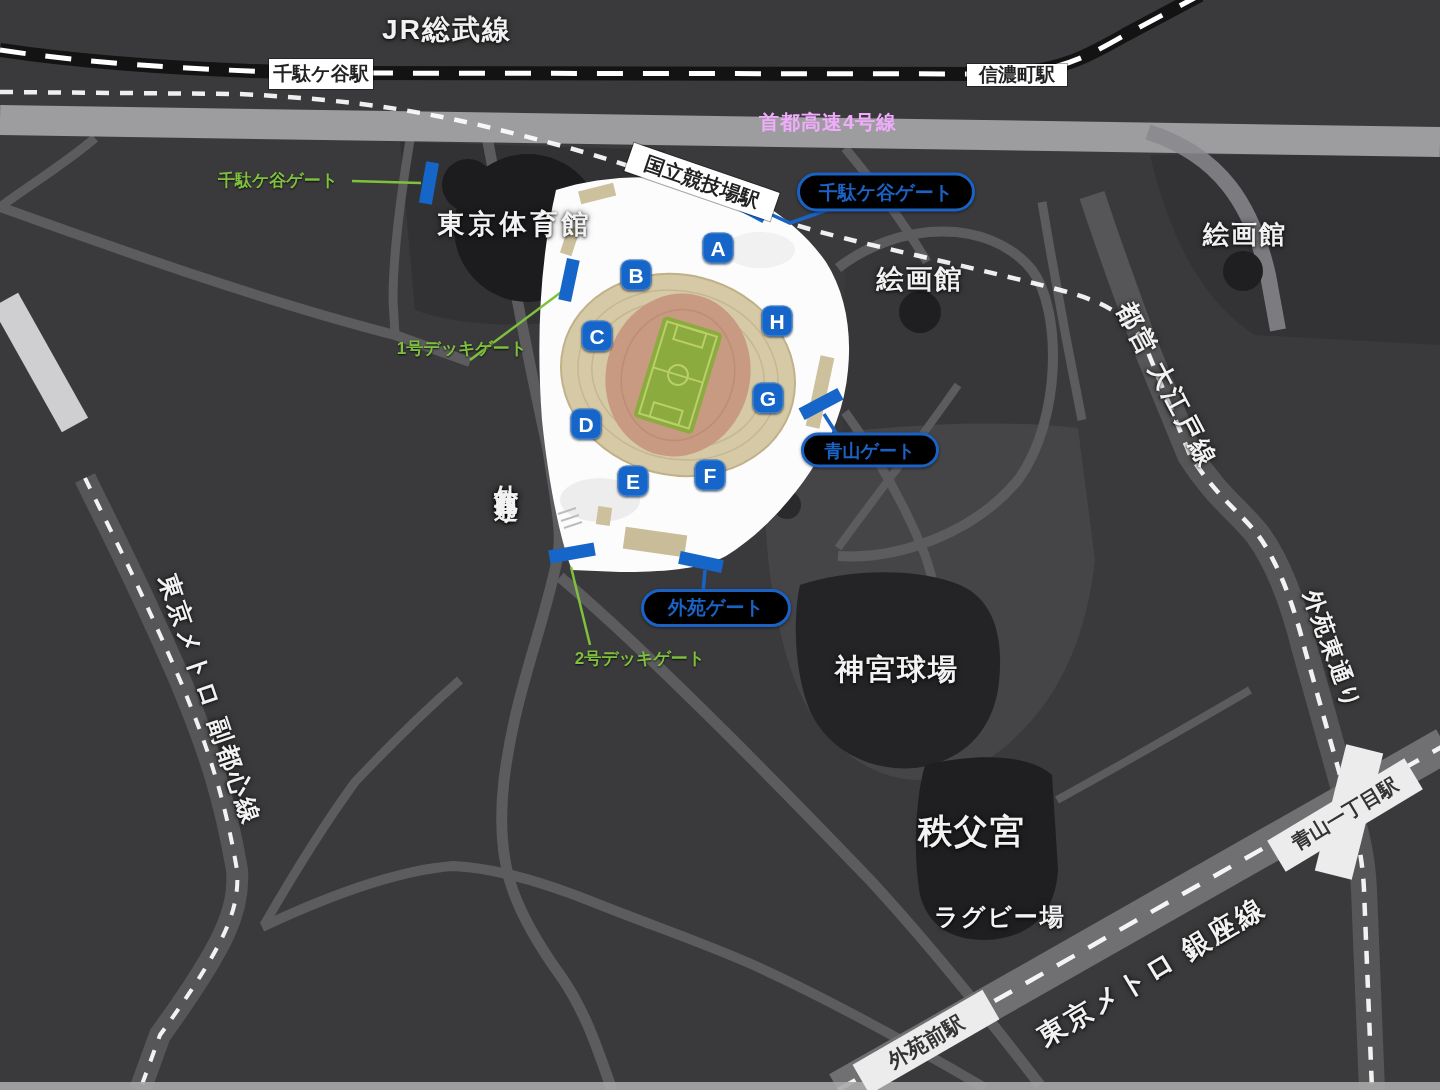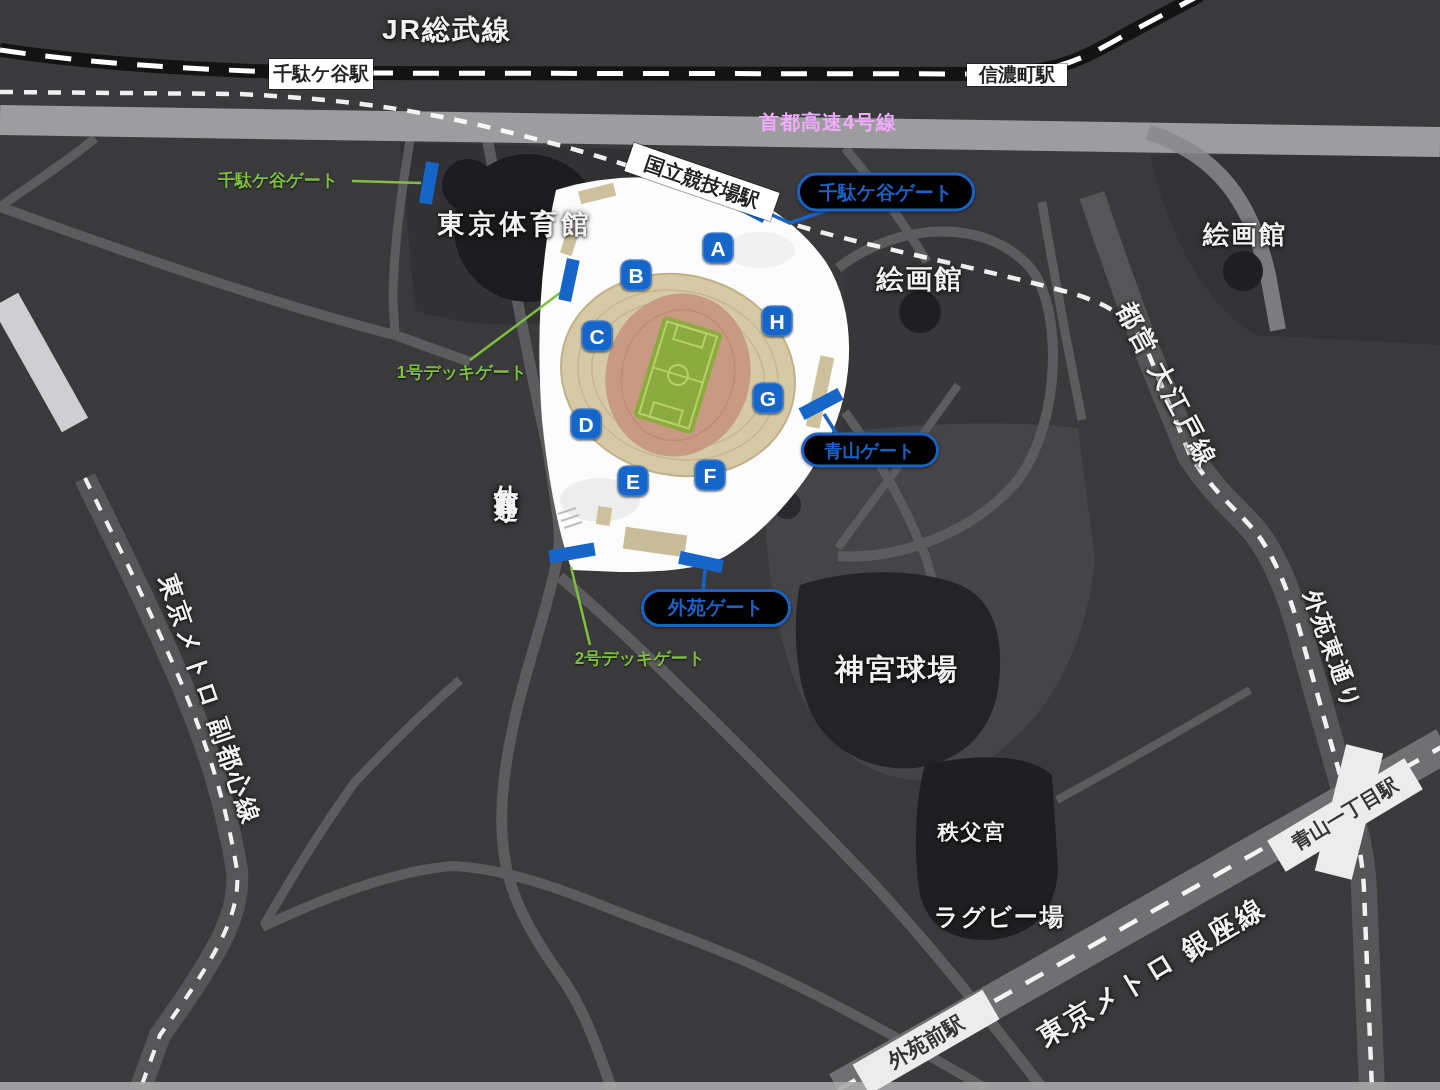--- a/index.html
+++ b/index.html
@@ -146,28 +146,28 @@
 
   <div class="lbl" style="left:828px;top:122px;font-size:20px;color:#f0abfc;text-shadow:none;letter-spacing:1px;">首都高速4号線</div>
 
   <div class="station-box" style="left:702px;top:182px;width:154px;height:30px;font-size:20px;transform:translate(-50%,-50%) rotate(19deg);">国立競技場駅</div>
 
   <div class="pill" style="left:886px;top:192px;width:172px;height:33px;font-size:19px;">千駄ケ谷ゲート</div>
   <div class="pill" style="left:870px;top:450px;width:132px;height:29px;font-size:18px;">青山ゲート</div>
   <div class="pill" style="left:716px;top:608px;width:144px;height:32px;font-size:19px;">外苑ゲート</div>
 
   <div class="green-lbl" style="left:278px;top:180px;">千駄ケ谷ゲート</div>
-  <div class="green-lbl" style="left:462px;top:372px;">1号デッキゲート</div>
+  <div class="green-lbl" style="left:462px;top:348px;">1号デッキゲート</div>
   <div class="green-lbl" style="left:640px;top:658px;">2号デッキゲート</div>
 
   <div class="lbl" style="left:515px;top:224px;font-size:27px;letter-spacing:4px;text-align:center;">東京体育館</div>
   <div class="lbl" style="left:920px;top:279px;font-size:27px;letter-spacing:2px;">絵画館</div>
   <div class="lbl" style="left:1245px;top:234px;font-size:26px;letter-spacing:2px;">絵画館</div>
   <div class="lbl" style="left:897px;top:670px;font-size:29px;letter-spacing:2px;">神宮球場</div>
-  <div class="lbl" style="left:972px;top:832px;font-size:21px;letter-spacing:2px;">秩父宮</div>
+  <div class="lbl" style="left:972px;top:832px;font-size:34px;letter-spacing:2px;">秩父宮</div>
   <div class="lbl" style="left:1000px;top:872px;font-size:24px;letter-spacing:2px;margin-top:45px;">ラグビー場</div>
 
   <div class="lbl vtext" style="left:506px;top:490px;font-size:24px;letter-spacing:4px;">外苑西通り</div>
   <div class="lbl" style="left:210px;top:700px;font-size:25px;letter-spacing:3px;transform:translate(-50%,-50%) rotate(71deg);">東京メトロ 副都心線</div>
   <div class="lbl" style="left:1167px;top:385px;font-size:26px;letter-spacing:3px;transform:translate(-50%,-50%) rotate(62deg);">都営 大江戸線</div>
   <div class="lbl" style="left:1332px;top:650px;font-size:23px;letter-spacing:2px;transform:translate(-50%,-50%) rotate(70deg);">外苑東通り</div>
   <div class="lbl" style="left:1152px;top:972px;font-size:28px;letter-spacing:3px;transform:translate(-50%,-50%) rotate(-31deg);">東京メトロ 銀座線</div>
 
   <div class="lbl" style="left:1345px;top:814px;font-size:20px;color:#333;text-shadow:none;transform:translate(-50%,-50%) rotate(-31deg);">青山一丁目駅</div>
   <div class="lbl" style="left:926px;top:1042px;font-size:21px;color:#333;text-shadow:none;transform:translate(-50%,-50%) rotate(-30deg);">外苑前駅</div>

